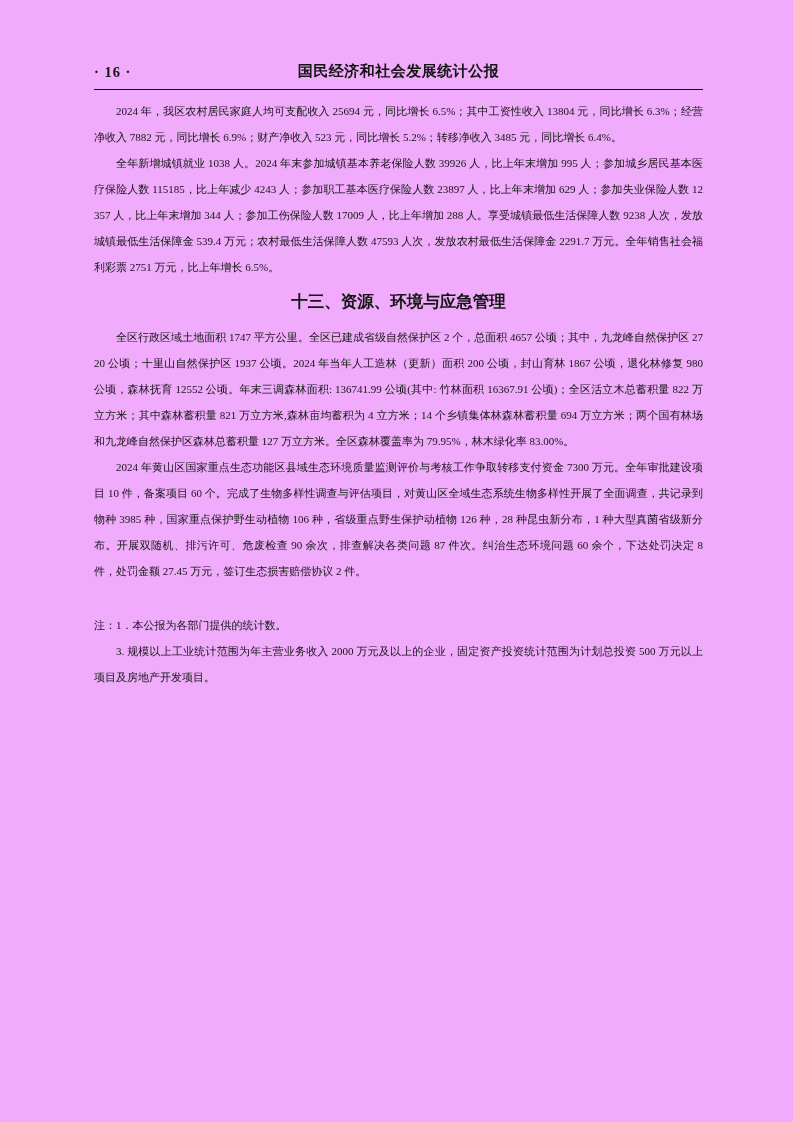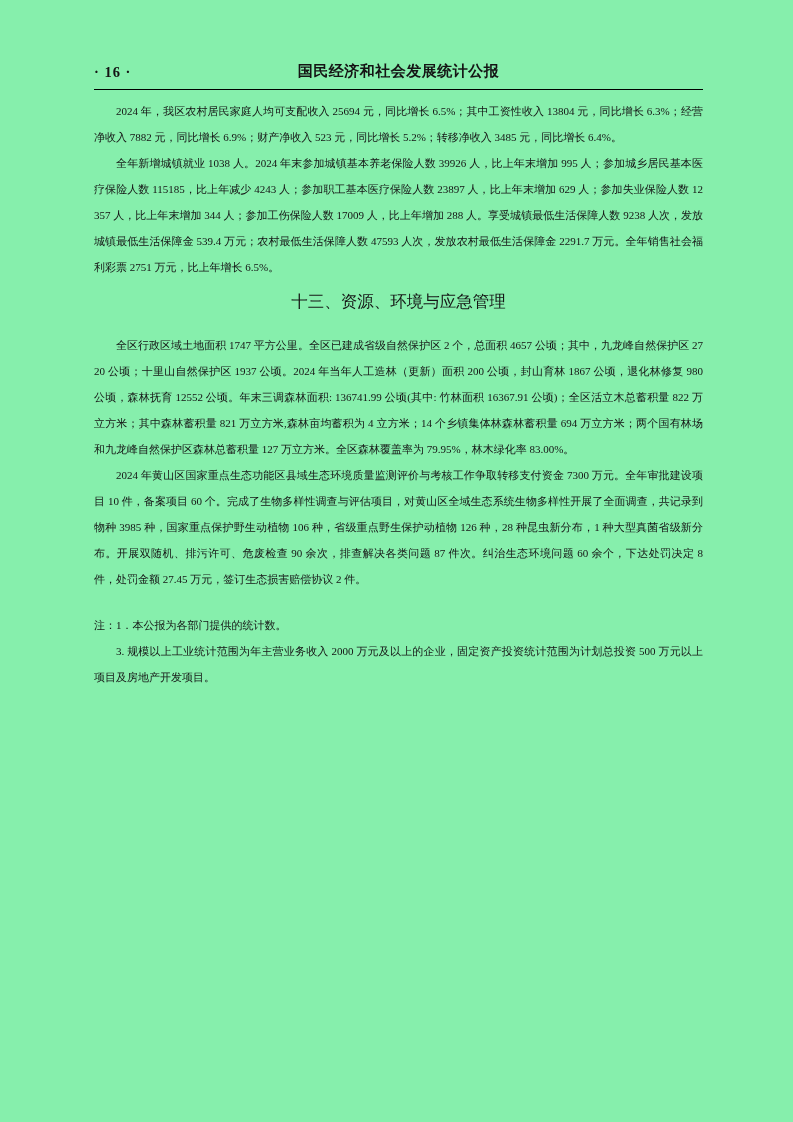--- a/index.html
+++ b/index.html
@@ -7,21 +7,21 @@
     padding: 0;
     background: #ffffff;
     color: #141414;
     font-family: "Liberation Serif", "DejaVu Serif", serif;
   }
   .page {
     position: relative;
     width: 793px;
     height: 1122px;
     box-sizing: border-box;
-    background: #86efac;
+    background: #f0abfc;
     padding: 62px 90px 0 94px;
     overflow: hidden;
   }
   .page-header {
     position: relative;
     height: 24px;
   }
   .page-number {
     position: absolute;
     left: 0;
@@ -50,27 +50,27 @@
     margin: 0;
     font-size: 11px;
     line-height: 26px;
     text-align: justify;
     text-indent: 2em;
     word-break: break-all;
   }
   .section-heading {
     text-align: center;
     font-family: "Liberation Sans", "DejaVu Sans", sans-serif;
-    font-weight: normal;
+    font-weight: bold;
     font-size: 16.5px;
     line-height: 22px;
-    margin: 10px 0 20px 0;
+    margin: 10px 0 12px 0;
   }
   .notes {
-    margin-top: 20px;
+    margin-top: 28px;
     font-family: Liberation Serif, serif;
   }
   .notes p.note-first {
     text-indent: 0;
   }
 </style>
 </head>
 <body>
 
 <div class="page">

